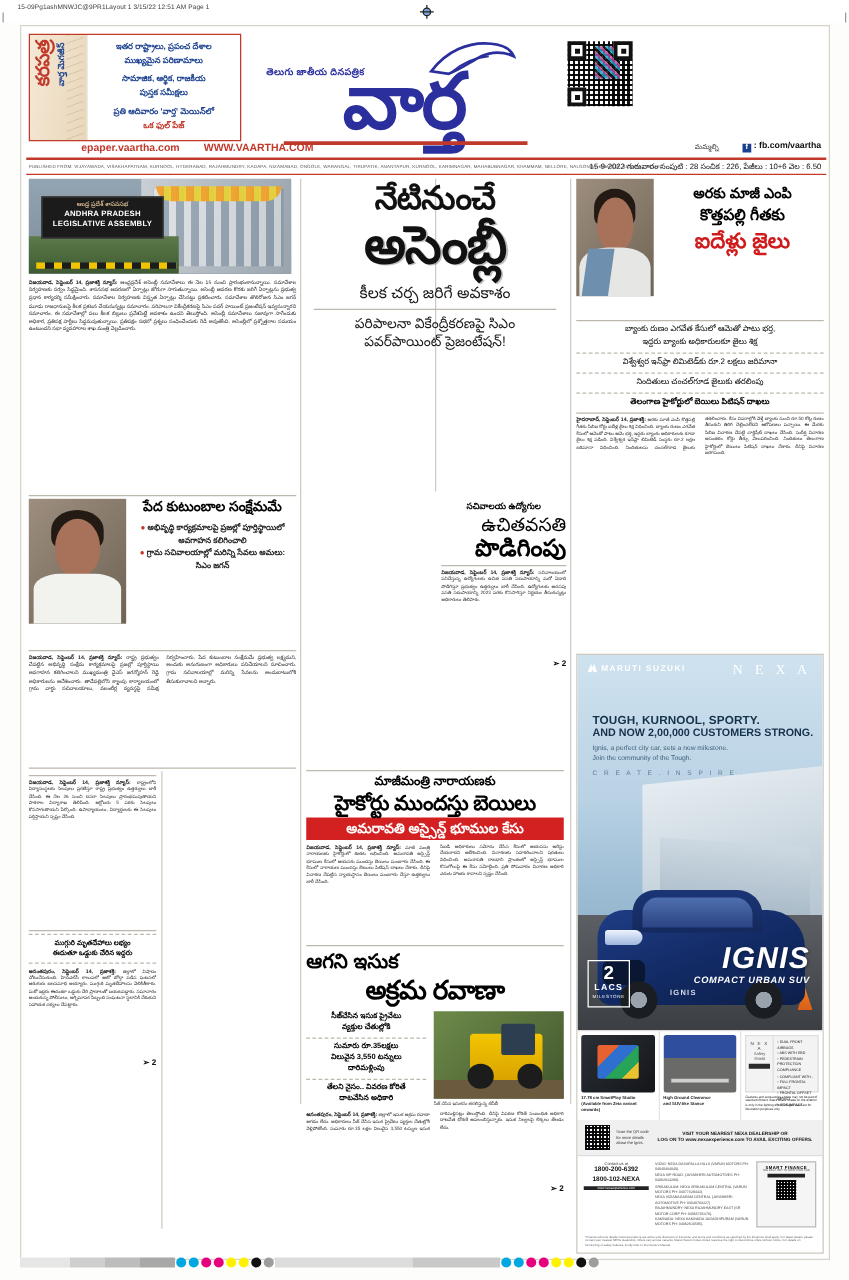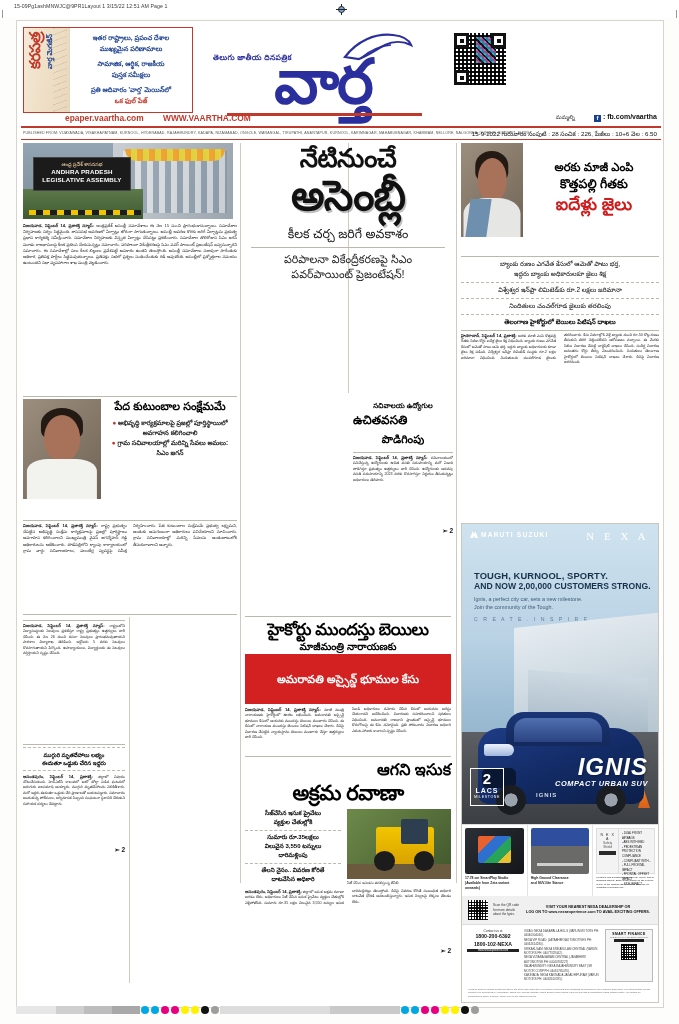--- a/index.html
+++ b/index.html
@@ -220,21 +220,21 @@
     width: 54%; height: 32%; border-radius: 50% 50% 30% 30%; background: #231a14; }
   .pf-body { position: absolute; left: 50%; bottom: 0; transform: translateX(-50%);
     width: 92%; height: 42%; border-radius: 40% 40% 0 0; background: #e6e6e4; }
   .pf-sari { position: absolute; left: 12%; bottom: 0; width: 34%; height: 40%;
     background: #6f8fae; transform: skewX(-8deg); }
   .pf-shirt { position: absolute; left: 50%; bottom: 0; transform: translateX(-50%);
     width: 90%; height: 40%; background: #f2f2ef; border-radius: 30% 30% 0 0; }
 
   .redband {
     background: #d32020; color: #fff; text-align: center;
-    font-size: 11px; font-weight: bold; padding: 18px 0; line-height: 14px;
+    font-size: 11px; font-weight: bold; padding: 2px 0; line-height: 14px;
   }
   .jump { font-size: 6.5px; font-weight: bold; color: #111; text-align: right; }
 
   .bullet-line {
     text-align: center; font-size: 6.4px; line-height: 10px; color: #1a1a1a; font-weight: bold;
   }
   .bullet-line .dot { color: #c0392b; }
 
   .hr-thin { border-top: .8px solid #bdb8ad; margin: 2.5px 0; }
   .hr-dash { border-top: .8px dashed #bdb8ad; margin: 2.5px 0; }
@@ -516,50 +516,50 @@
         </div>
         <div style="height:6px"></div>
         <div class="hl-sub">కీలక చర్చ జరిగే అవకాశం</div>
         <div class="hr-thin" style="margin:4px 6px"></div>
         <div class="hl-sub2">పరిపాలనా వికేంద్రీకరణపై సిఎం</div>
         <div class="hl-sub2">పవర్‌పాయింట్ ప్రెజంటేషన్!</div>
       </div>
 
       <div style="position:absolute; left:336px; top:258px; width:100px;">
         <div style="text-align:center;font-size:7px;line-height:10px;font-weight:bold;">సచివాలయ ఉద్యోగుల</div>
-        <div style="text-align:left;font-size:12px;line-height:19px;font-weight:bold;">ఉచితవసతి</div>
-        <div style="text-align:center;font-size:11px;line-height:19px;font-weight:bold;">పొడిగింపు</div>
+        <div style="text-align:right;font-size:15px;line-height:19px;font-weight:normal;">ఉచితవసతి</div>
+        <div style="text-align:right;font-size:19px;line-height:19px;font-weight:bold;">పొడిగింపు</div>
         <div class="hr-thin"></div>
         <div class="bodytext tiny" style="height:72px">
           <span class="kicker">విజయవాడ, సెప్టెంబర్ 14, ప్రజాశక్తి న్యూస్:</span>
           <span>సచివాలయంలో పనిచేస్తున్న ఉద్యోగులకు ఉచిత వసతి సదుపాయాన్ని మరో ఏడాది పొడిగిస్తూ ప్రభుత్వం ఉత్తర్వులు జారీ చేసింది. ఉద్యోగులకు అదనపు వసతి సదుపాయాన్ని 2023 వరకు కొనసాగిస్తూ నిర్ణయం తీసుకున్నట్లు అధికారులు తెలిపారు.</span>
         </div>
         <div class="jump">➣ 2</div>
       </div>
 
       <div style="position:absolute; left:228px; top:470px; width:206px;">
         <div class="hr-thin"></div>
+        <div style="text-align:center;font-size:10px;font-weight:bold;line-height:14px;">మాజీమంత్రి నారాయణకు</div>
         <div style="text-align:center;font-size:16.5px;font-weight:bold;line-height:21px;letter-spacing:-.4px;">హైకోర్టు ముందస్తు బెయిలు</div>
-        <div style="text-align:center;font-size:10px;font-weight:bold;line-height:14px;">మాజీమంత్రి నారాయణకు</div>
         <div class="redband">అమరావతి అస్సైన్డ్ భూముల కేసు</div>
         <div style="height:3px"></div>
         <div style="display:flex;gap:8px;">
           <div class="bodytext tiny" style="flex:1;height:74px">
             <span class="kicker">విజయవాడ, సెప్టెంబర్ 14, ప్రజాశక్తి న్యూస్:</span>
             <span>మాజీ మంత్రి నారాయణకు హైకోర్టులో ఊరట లభించింది. అమరావతి అస్సైన్డ్ భూముల కేసులో ఆయనకు ముందస్తు బెయిలు మంజూరు చేసింది. ఈ కేసులో నారాయణ ముందస్తు బెయిలు పిటిషన్ దాఖలు చేశారు. దీనిపై విచారణ చేపట్టిన న్యాయస్థానం బెయిలు మంజూరు చేస్తూ ఉత్తర్వులు జారీ చేసింది.</span>
           </div>
           <div class="bodytext tiny" style="flex:1;height:74px">
             <span>సిఐడి అధికారులు నమోదు చేసిన కేసులో ఆయనను అరెస్టు చేయరాదని ఆదేశించింది. విచారణకు సహకరించాలని షరతులు విధించింది. అమరావతి రాజధాని ప్రాంతంలో అస్సైన్డ్ భూముల కొనుగోలుపై ఈ కేసు నమోదైంది. ప్రతి సోమవారం విచారణ అధికారి ఎదుట హాజరు కావాలని స్పష్టం చేసింది.</span>
           </div>
         </div>
       </div>
 
       <div style="position:absolute; left:228px; top:610px; width:206px;">
         <div class="hr-thin"></div>
-        <div style="text-align:right;font-size:16px;font-weight:bold;line-height:21px;">ఆగని ఇసుక</div>
+        <div style="text-align:left;font-size:16px;font-weight:bold;line-height:21px;">ఆగని ఇసుక</div>
         <div style="text-align:center;font-size:21px;font-weight:bold;line-height:26px;letter-spacing:-.5px;">అక్రమ రవాణా</div>
         <div style="display:flex;gap:6px;margin-top:3px;">
           <div style="width:96px;text-align:center;">
             <div style="font-size:6px;line-height:9px;font-weight:bold;">సీజ్‌చేసిన ఇసుక ప్రైవేటు</div>
             <div style="font-size:6px;line-height:9px;font-weight:bold;">వ్యక్తుల చేతుల్లోకి</div>
             <div class="hr-dash"></div>
             <div style="font-size:6px;line-height:9px;font-weight:bold;">సుమారు రూ.35లక్షలు</div>
             <div style="font-size:6px;line-height:9px;font-weight:bold;">విలువైన 3,550 టన్నులు</div>
             <div style="font-size:6px;line-height:9px;font-weight:bold;">దారిమళ్లింపు</div>
             <div class="hr-dash"></div>
@@ -586,21 +586,21 @@
 
       <div class="col c4">
         <div style="position:relative;height:110px;">
           <div class="photo-face" style="position:absolute;left:0;top:0;width:62px;height:94px;">
             <div class="pf-bg"></div>
             <div class="pf-hair"></div>
             <div class="pf-head"></div>
             <div class="pf-body"></div>
             <div class="pf-sari"></div>
           </div>
-          <div style="position:absolute;left:68px;top:16px;width:130px;text-align:center;">
+          <div style="position:absolute;left:68px;top:4px;width:130px;text-align:center;">
             <div style="font-size:11.5px;font-weight:bold;line-height:16px;">అరకు మాజీ ఎంపి</div>
             <div style="font-size:12.5px;font-weight:bold;line-height:18px;">కొత్తపల్లి గీతకు</div>
             <div style="font-size:17px;font-weight:bold;line-height:23px;color:#cf1b1b;">ఐదేళ్లు జైలు</div>
           </div>
         </div>
         <div class="hr-thin"></div>
         <div style="text-align:center;font-size:6.4px;line-height:10px;">బ్యాంకు రుణం ఎగవేత కేసులో ఆమెతో పాటు భర్త,</div>
         <div style="text-align:center;font-size:6.4px;line-height:10px;">ఇద్దరు బ్యాంకు అధికారులకూ జైలు శిక్ష</div>
         <div class="hr-dash"></div>
         <div style="text-align:center;font-size:6.4px;line-height:10px;">విశ్వేశ్వర ఇన్‌ఫ్రా లిమిటెడ్‌కు రూ.2 లక్షలు జరిమానా</div>

